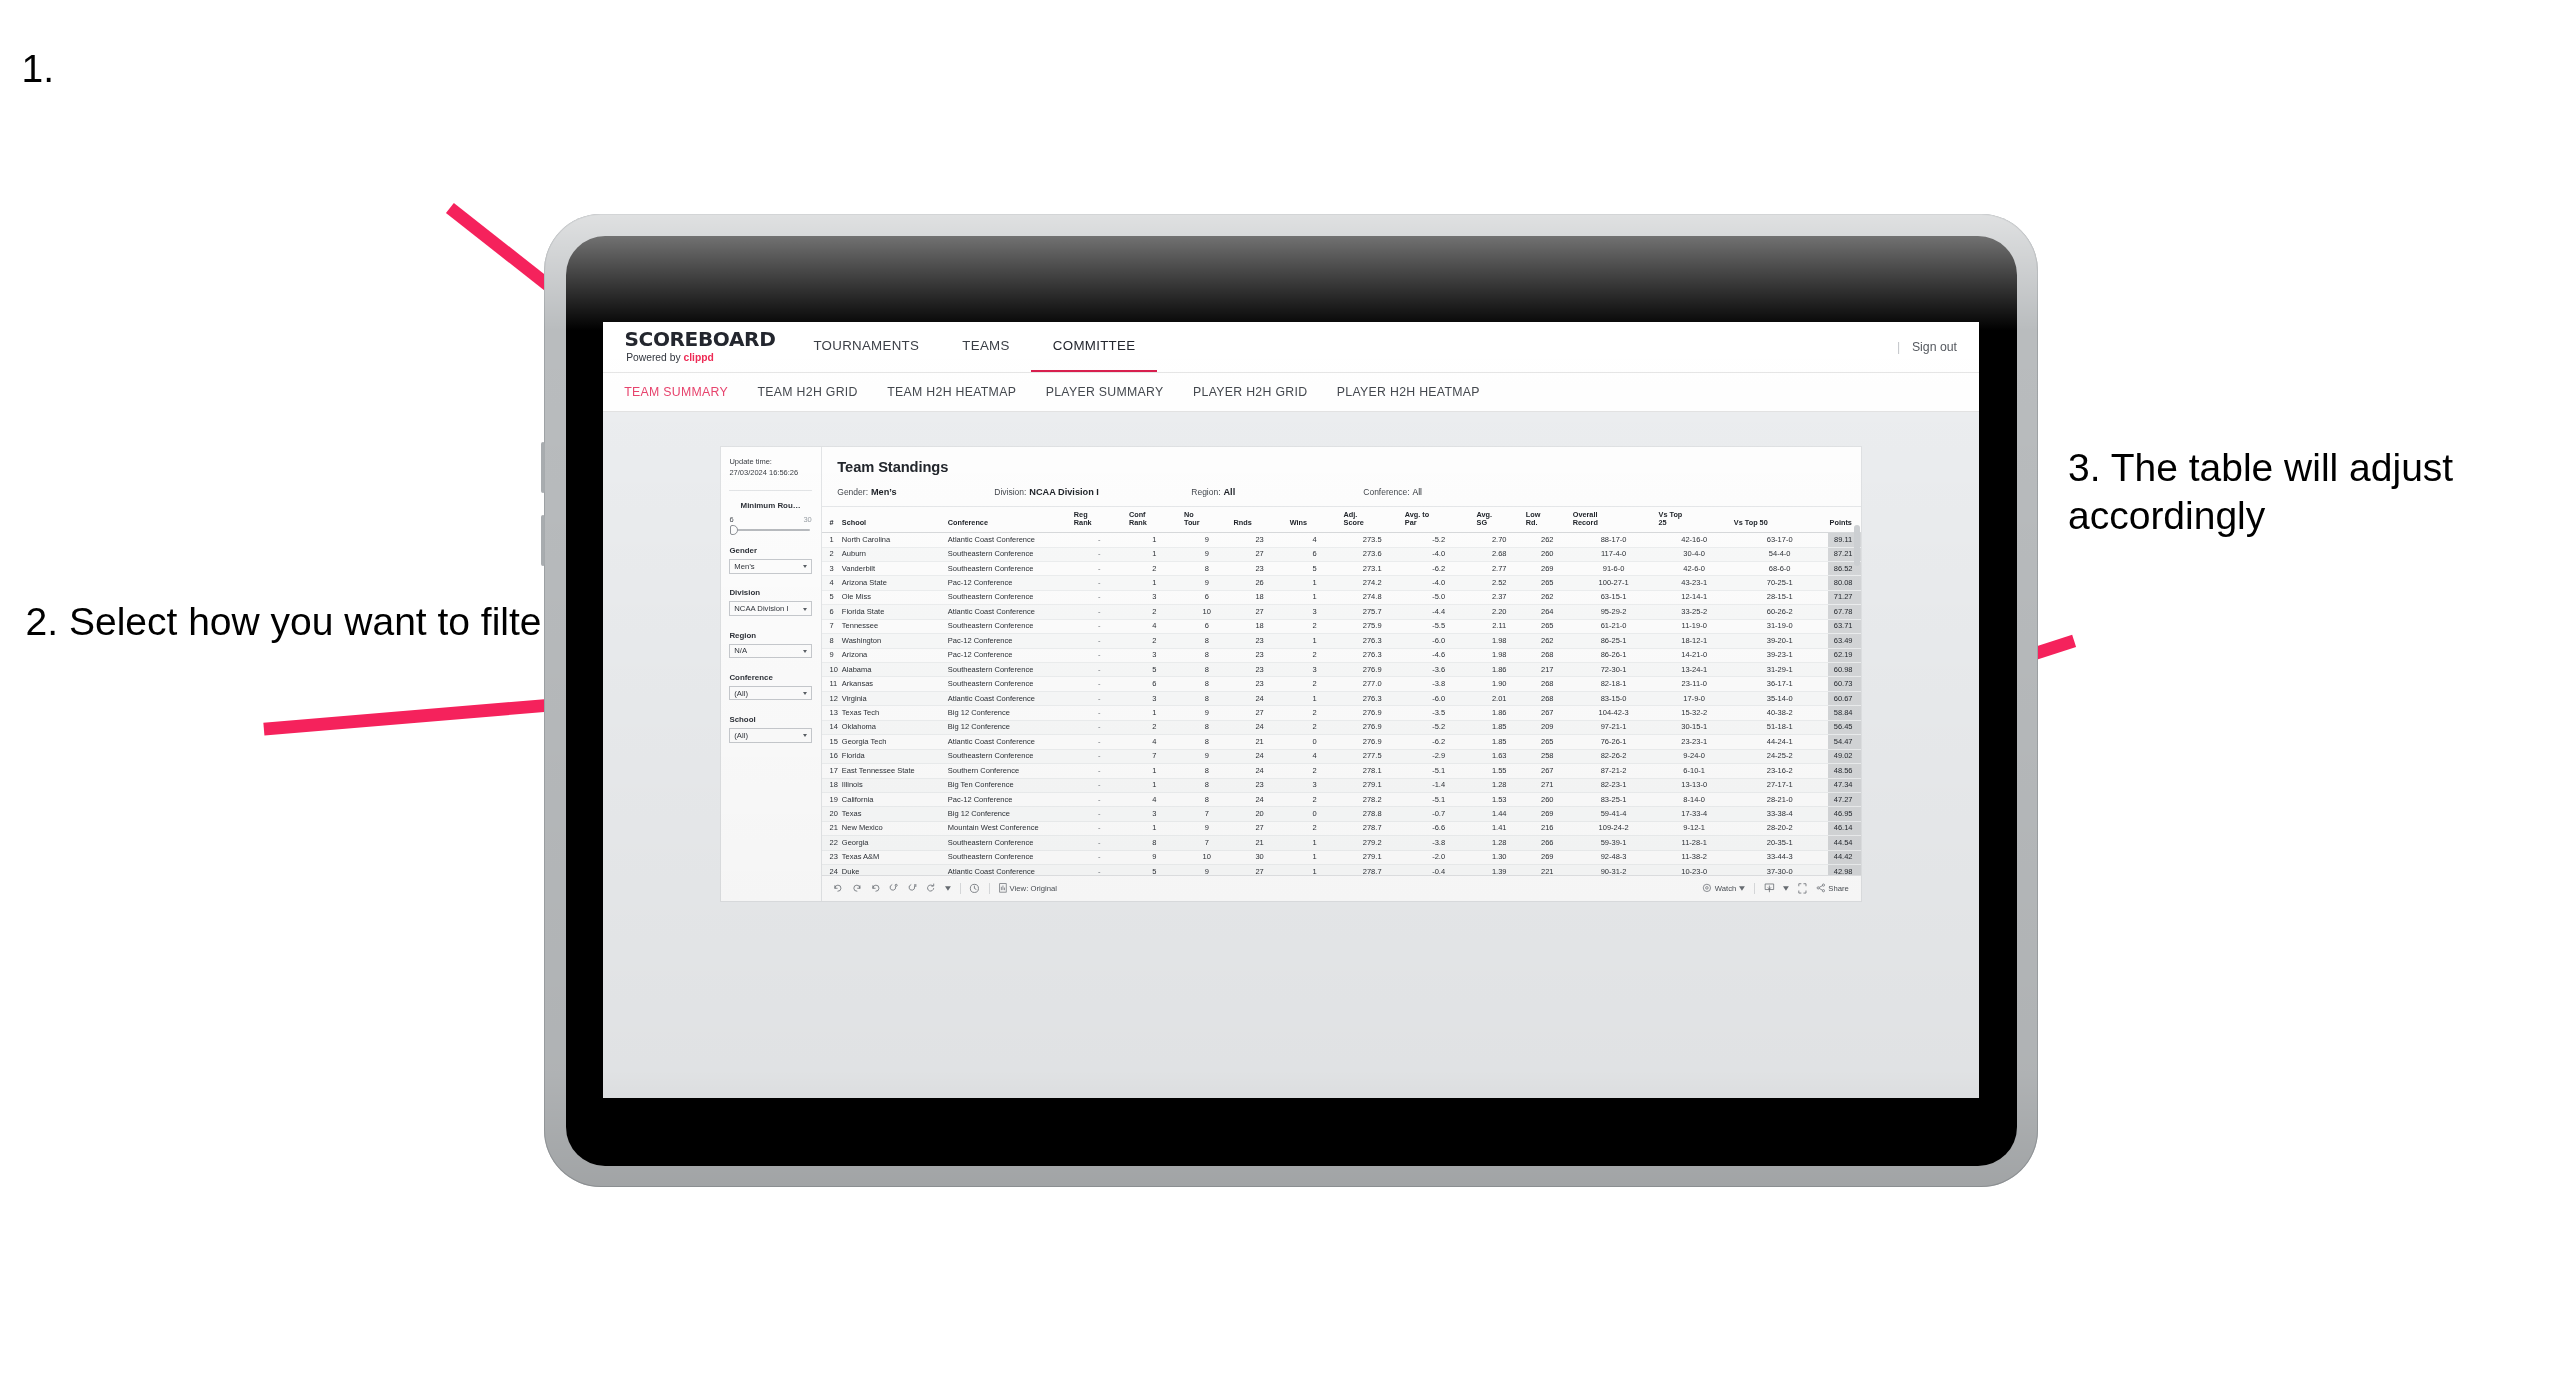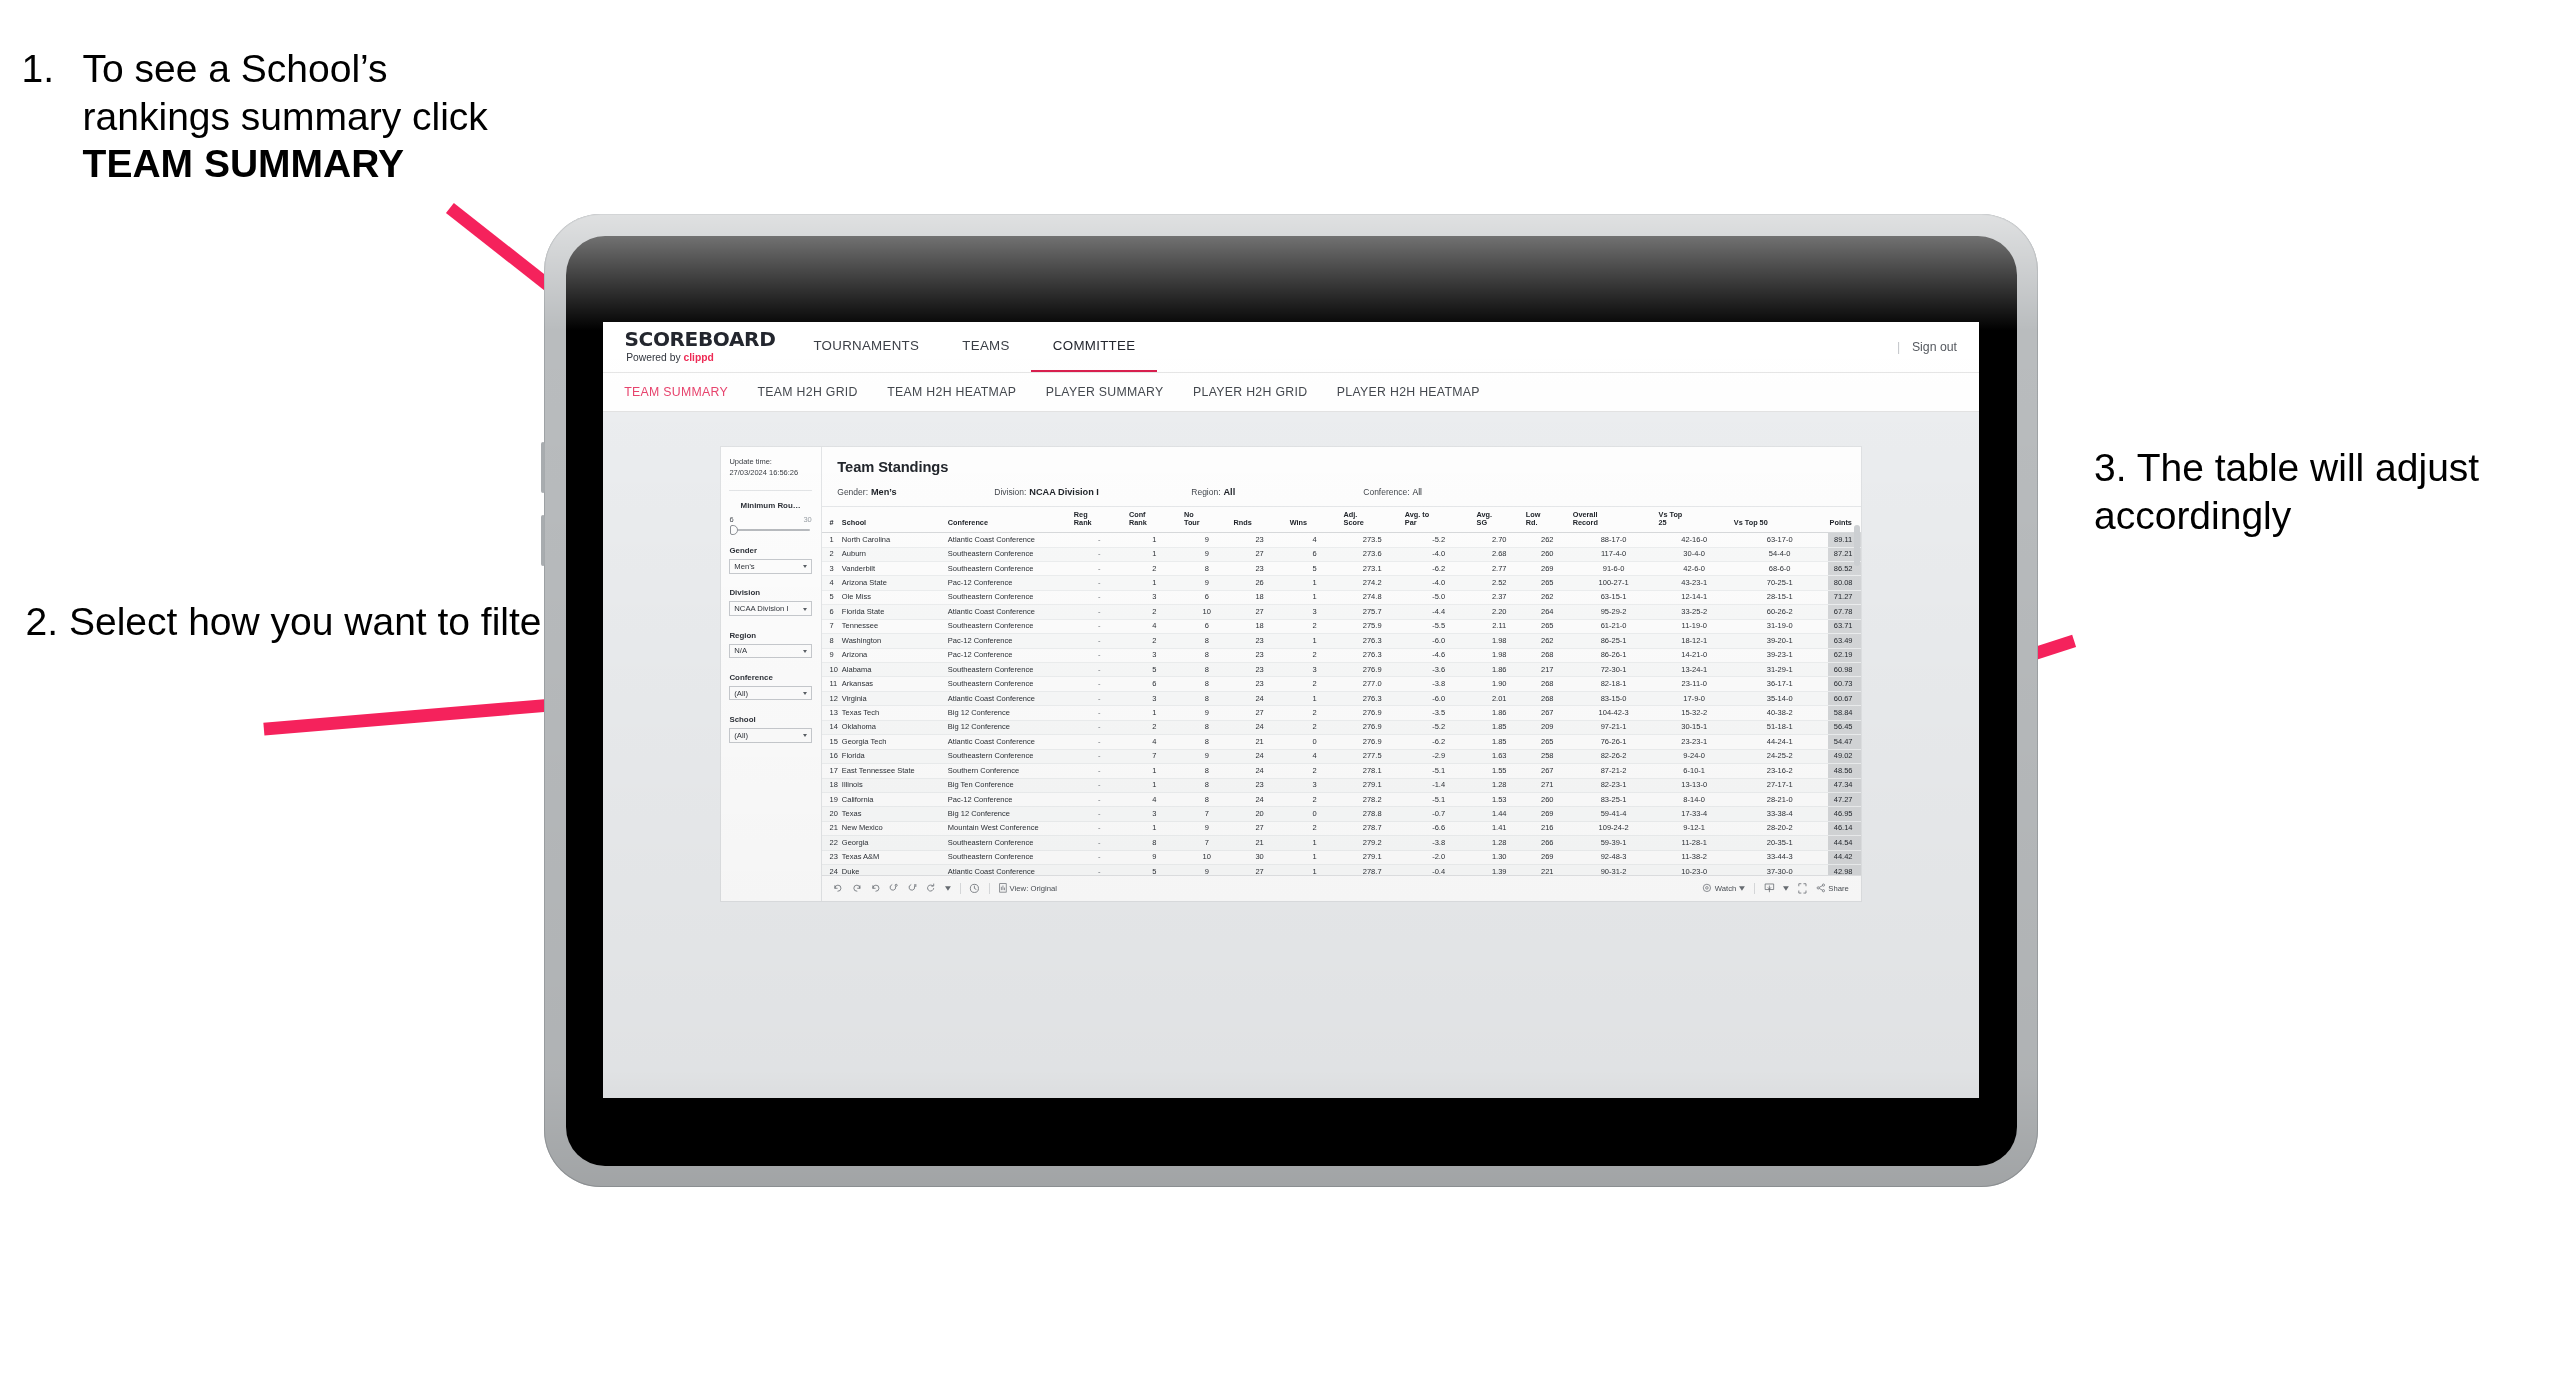--- a/index.html
+++ b/index.html
@@ -17,21 +17,21 @@
     color: #000;
     font-size: 39px;
     line-height: 1.22;
     font-family: "Liberation Sans", sans-serif;
   }
   .annot b { font-weight: 700; }
   #annot-1 { left: 21.6px; top: 45px; width: 491px; }
   #annot-1 .num { position: absolute; left: 0; top: 0; }
   #annot-1 .body { display: block; margin-left: 61px; }
   .annot-2-pos { left: 25.6px; top: 598px; }
-  .annot-3-pos { left: 2068px; top: 444px; margin-left: 26px; }
+  .annot-3-pos { left: 2068px; top: 444px; }
 
   
   .arrow { position: absolute; pointer-events: none; }
 
   
   #tablet {
     position: absolute;
     left: 544px; top: 214px;
     width: 1494px; height: 973px;
     background: #b9bcbe;
@@ -236,21 +236,20 @@
   .ticon { display: inline-block; color: #6a6f75; }
   .ticon svg { display: block; }
 </style>
 </head>
 <body>
 
 <div id="stage">
 
   <div class="annot" id="annot-1">
     <span class="num">1.</span>
-    <span class="body">To see a School’s rankings summary click <b>TEAM SUMMARY</b></span>
   </div>
 
   <div class="annot annot-2-pos">2. Select how you want to filter the data</div>
 
   <div class="annot annot-3-pos">3. The table will adjust accordingly</div>
 
   <svg class="arrow" style="left:444px; top:202px;" width="246" height="187" viewBox="0 0 250 190">
     <defs>
       <marker id="ah1" markerWidth="5.2" markerHeight="5.2" refX="2.1" refY="2.6" orient="auto">
         <path d="M0,0 L5.2,2.6 L0,5.2 z" fill="#f5225c"></path>

